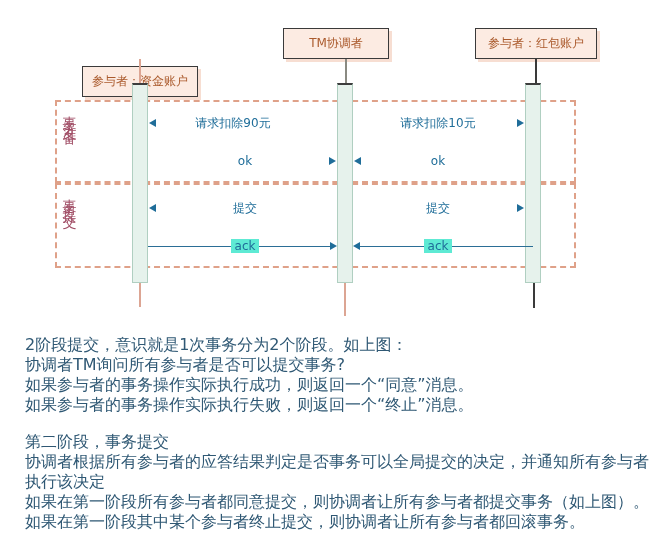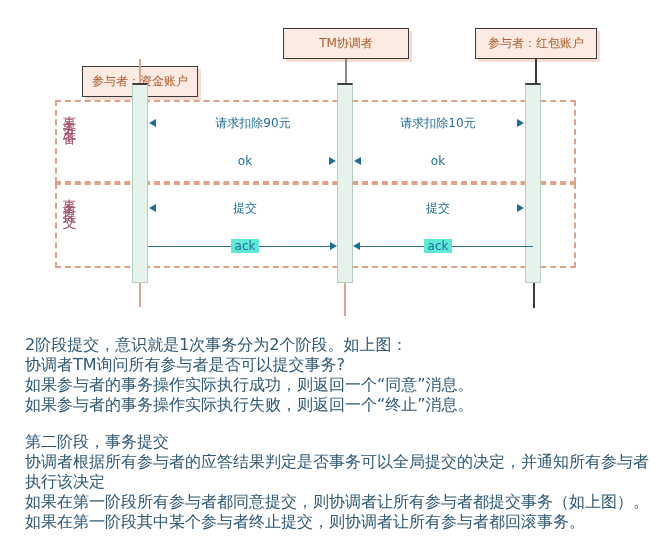--- a/index.html
+++ b/index.html
@@ -10,21 +10,21 @@
   
   .actor{
     position:absolute;height:31px;box-sizing:border-box;
     background:#fcebe2;
     border:1px solid #3a3a3a;
     box-shadow:3px 3px 0 #f7ded2;
     color:#aa5a2c;font-size:12px;text-align:center;line-height:29px;
     white-space:nowrap;
   }
   .actor1{left:82px;top:28px;width:116px;margin-top:38px;}
-  .actor2{left:283px;top:28px;width:126px;}
+  .actor2{left:283px;top:28px;width:106px;}
   .actor3{left:475px;top:28px;width:122px;}
   
   .stub,.tail{position:absolute;width:2px;}
   .stub1{left:139px;top:59px;height:24px;background:#dca593;}
   .stub2{left:345px;top:59px;height:24px;background:#8a8a82;}
   .stub3{left:535px;top:59px;height:24px;background:#3a3a3a;}
   .tail1{left:139px;top:283px;height:24px;background:#dca593;}
   .tail2{left:344px;top:283px;height:33px;background:#dca593;}
   .tail3{left:533px;top:283px;height:25px;background:#3a3a3a;}
   
@@ -46,21 +46,21 @@
   .phase-label{
     position:absolute;left:4px;top:3px;
     writing-mode:vertical-rl;text-orientation:upright;
     font-size:14px;letter-spacing:5px;color:#a14e66;
   }
   
   .msg{
     position:absolute;font-size:12px;line-height:14px;color:#1f6d99;
     text-align:center;z-index:3;white-space:nowrap;
   }
-  .m-d90 {left:168px;top:116px;width:170px;}
+  .m-d90 {left:148px;top:116px;width:170px;}
   .m-okl {left:160px;top:154px;width:170px;}
   .m-cml {left:160px;top:201px;width:170px;}
   .m-ackl{left:160px;top:239px;width:170px;}
   .m-d10 {left:356px;top:116px;width:164px;}
   .m-okr {left:356px;top:154px;width:164px;}
   .m-cmr {left:356px;top:201px;width:164px;}
   .m-ackr{left:356px;top:239px;width:164px;}
   .ack-text{background:#5eead4;padding:0 4px;position:relative;z-index:4;}
   .ack-line{position:absolute;height:0;border-top:1px solid #2b6e96;z-index:3;}
   .ack-line-l{left:148px;top:246px;width:184px;}

